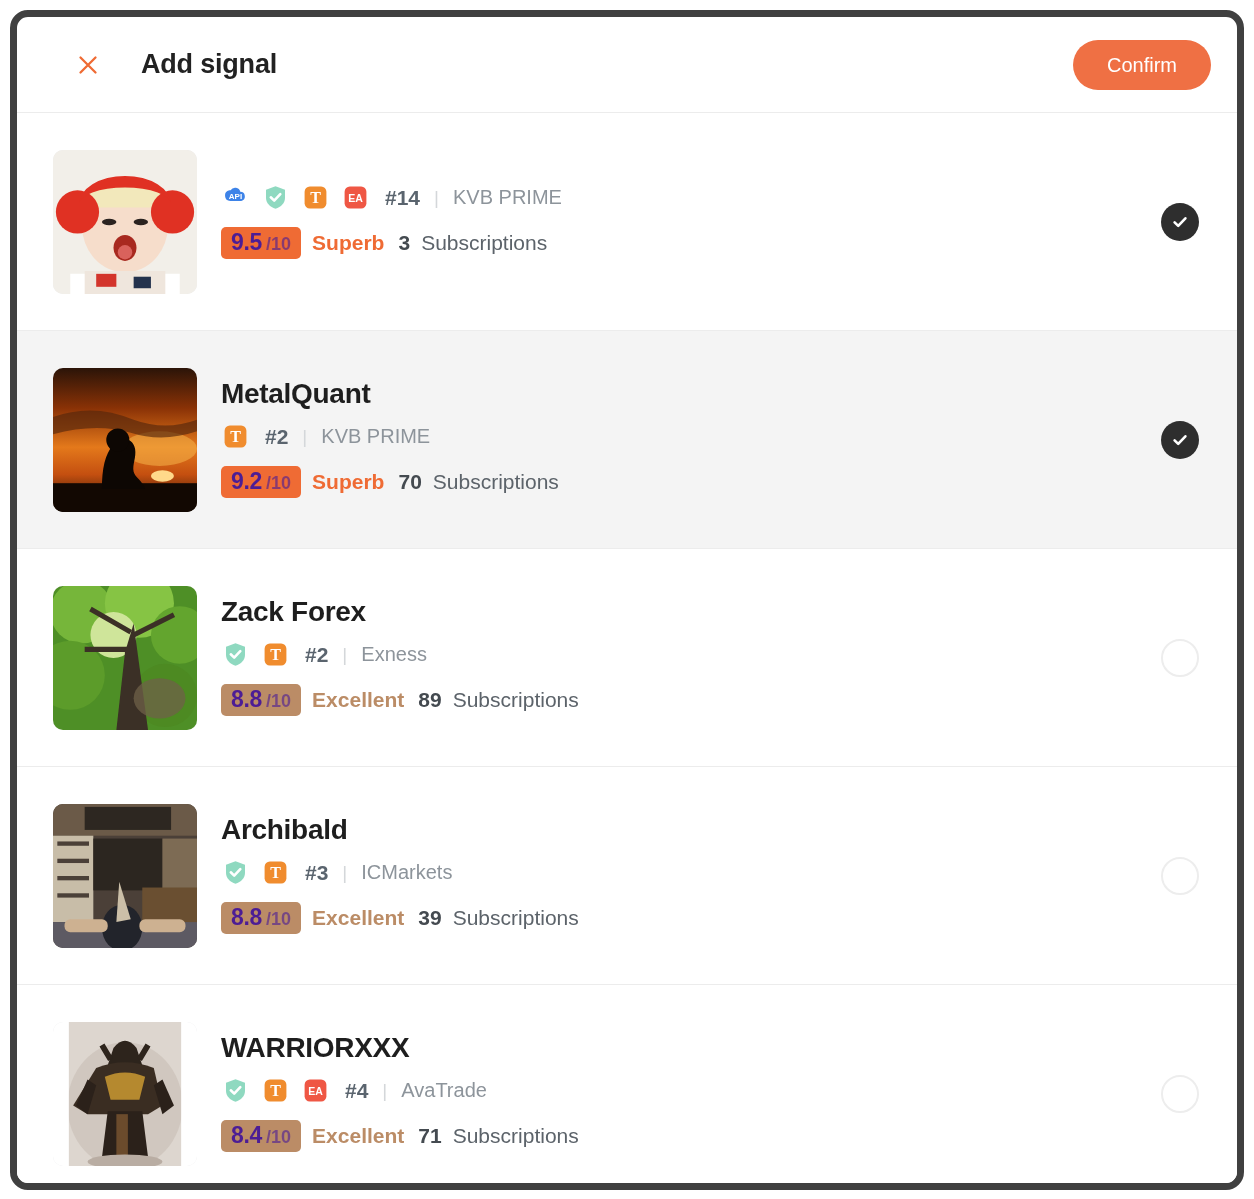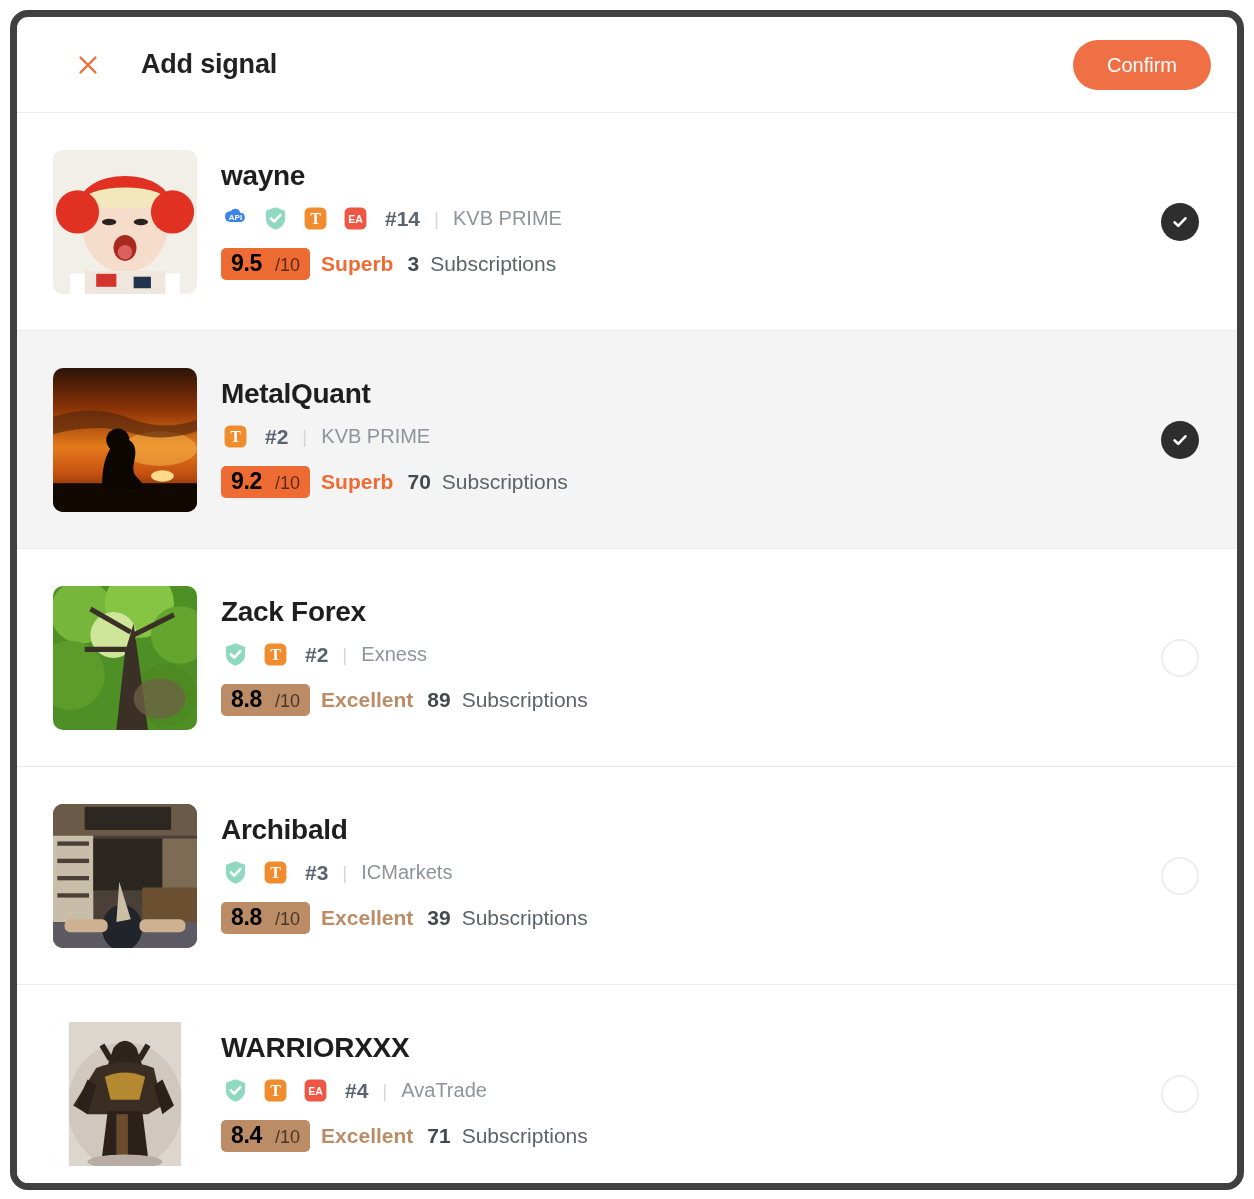--- a/index.html
+++ b/index.html
@@ -152,35 +152,35 @@
     display: flex;
     align-items: center;
     gap: 11px;
     height: 36px;
   }
 
   .score-chip {
     flex: 0 0 auto;
     border-radius: 5px;
     padding: 4px 10px 5px 10px;
-    color: #000000;
+    color: #4c1d95;
     line-height: 1;
     display: flex;
     align-items: baseline;
   }
   .score-chip .score-main {
     font-size: 23px;
     font-weight: bold;
     letter-spacing: -0.3px;
   }
   .score-chip .score-den {
     font-size: 18px;
-    font-weight: normal;
+    font-weight: bold;
     opacity: 0.62;
-    margin-left: 13px;
+    margin-left: 4px;
   }
 
   .rating-label {
     font-size: 21px;
     font-weight: bold;
     white-space: nowrap;
   }
   .subs-count {
     font-size: 21px;
     font-weight: bold;
@@ -239,21 +239,20 @@
             <ellipse cx="61" cy="50" rx="5" ry="2.2" fill="#2b2320"></ellipse>
             <ellipse cx="50" cy="68" rx="8" ry="9" fill="#a8291f"></ellipse>
             <ellipse cx="50" cy="71" rx="5" ry="5" fill="#d9625c"></ellipse>
             <path d="M12 86h76v14H12z" fill="#ffffff"></path>
             <path d="M22 84h56v16H22z" fill="#efe6dd"></path>
             <rect x="30" y="86" width="14" height="9" fill="#d3342b"></rect>
             <rect x="56" y="88" width="12" height="8" fill="#23324d"></rect>
           </svg>
         </div>
         <div class="row-info">
-          <div class="signal-name">wayne</div>
           <div class="meta-line">
             <span class="badge-ico">
               <svg width="27" height="27" viewBox="0 0 27 27">
                 <path d="M8.6 6.2a5.3 5.3 0 0 1 9.7 1.6 4.6 4.6 0 0 1 .9 9.1H8.3a5.4 5.4 0 0 1-.9-10.7z" fill="#3d83e8"></path>
                 <text x="13.5" y="15.1" font-family="Liberation Sans, sans-serif" font-size="8" font-weight="bold" fill="#ffffff" text-anchor="middle">API</text>
               </svg>
             </span>
             <span class="badge-ico">
               <svg width="27" height="27" viewBox="0 0 27 27">
                 <path d="M13.5 2.2 23 5.7v8.1c0 5.4-4 9.2-9.5 11-5.5-1.8-9.5-5.6-9.5-11V5.7z" fill="#8fd9c0"></path>

